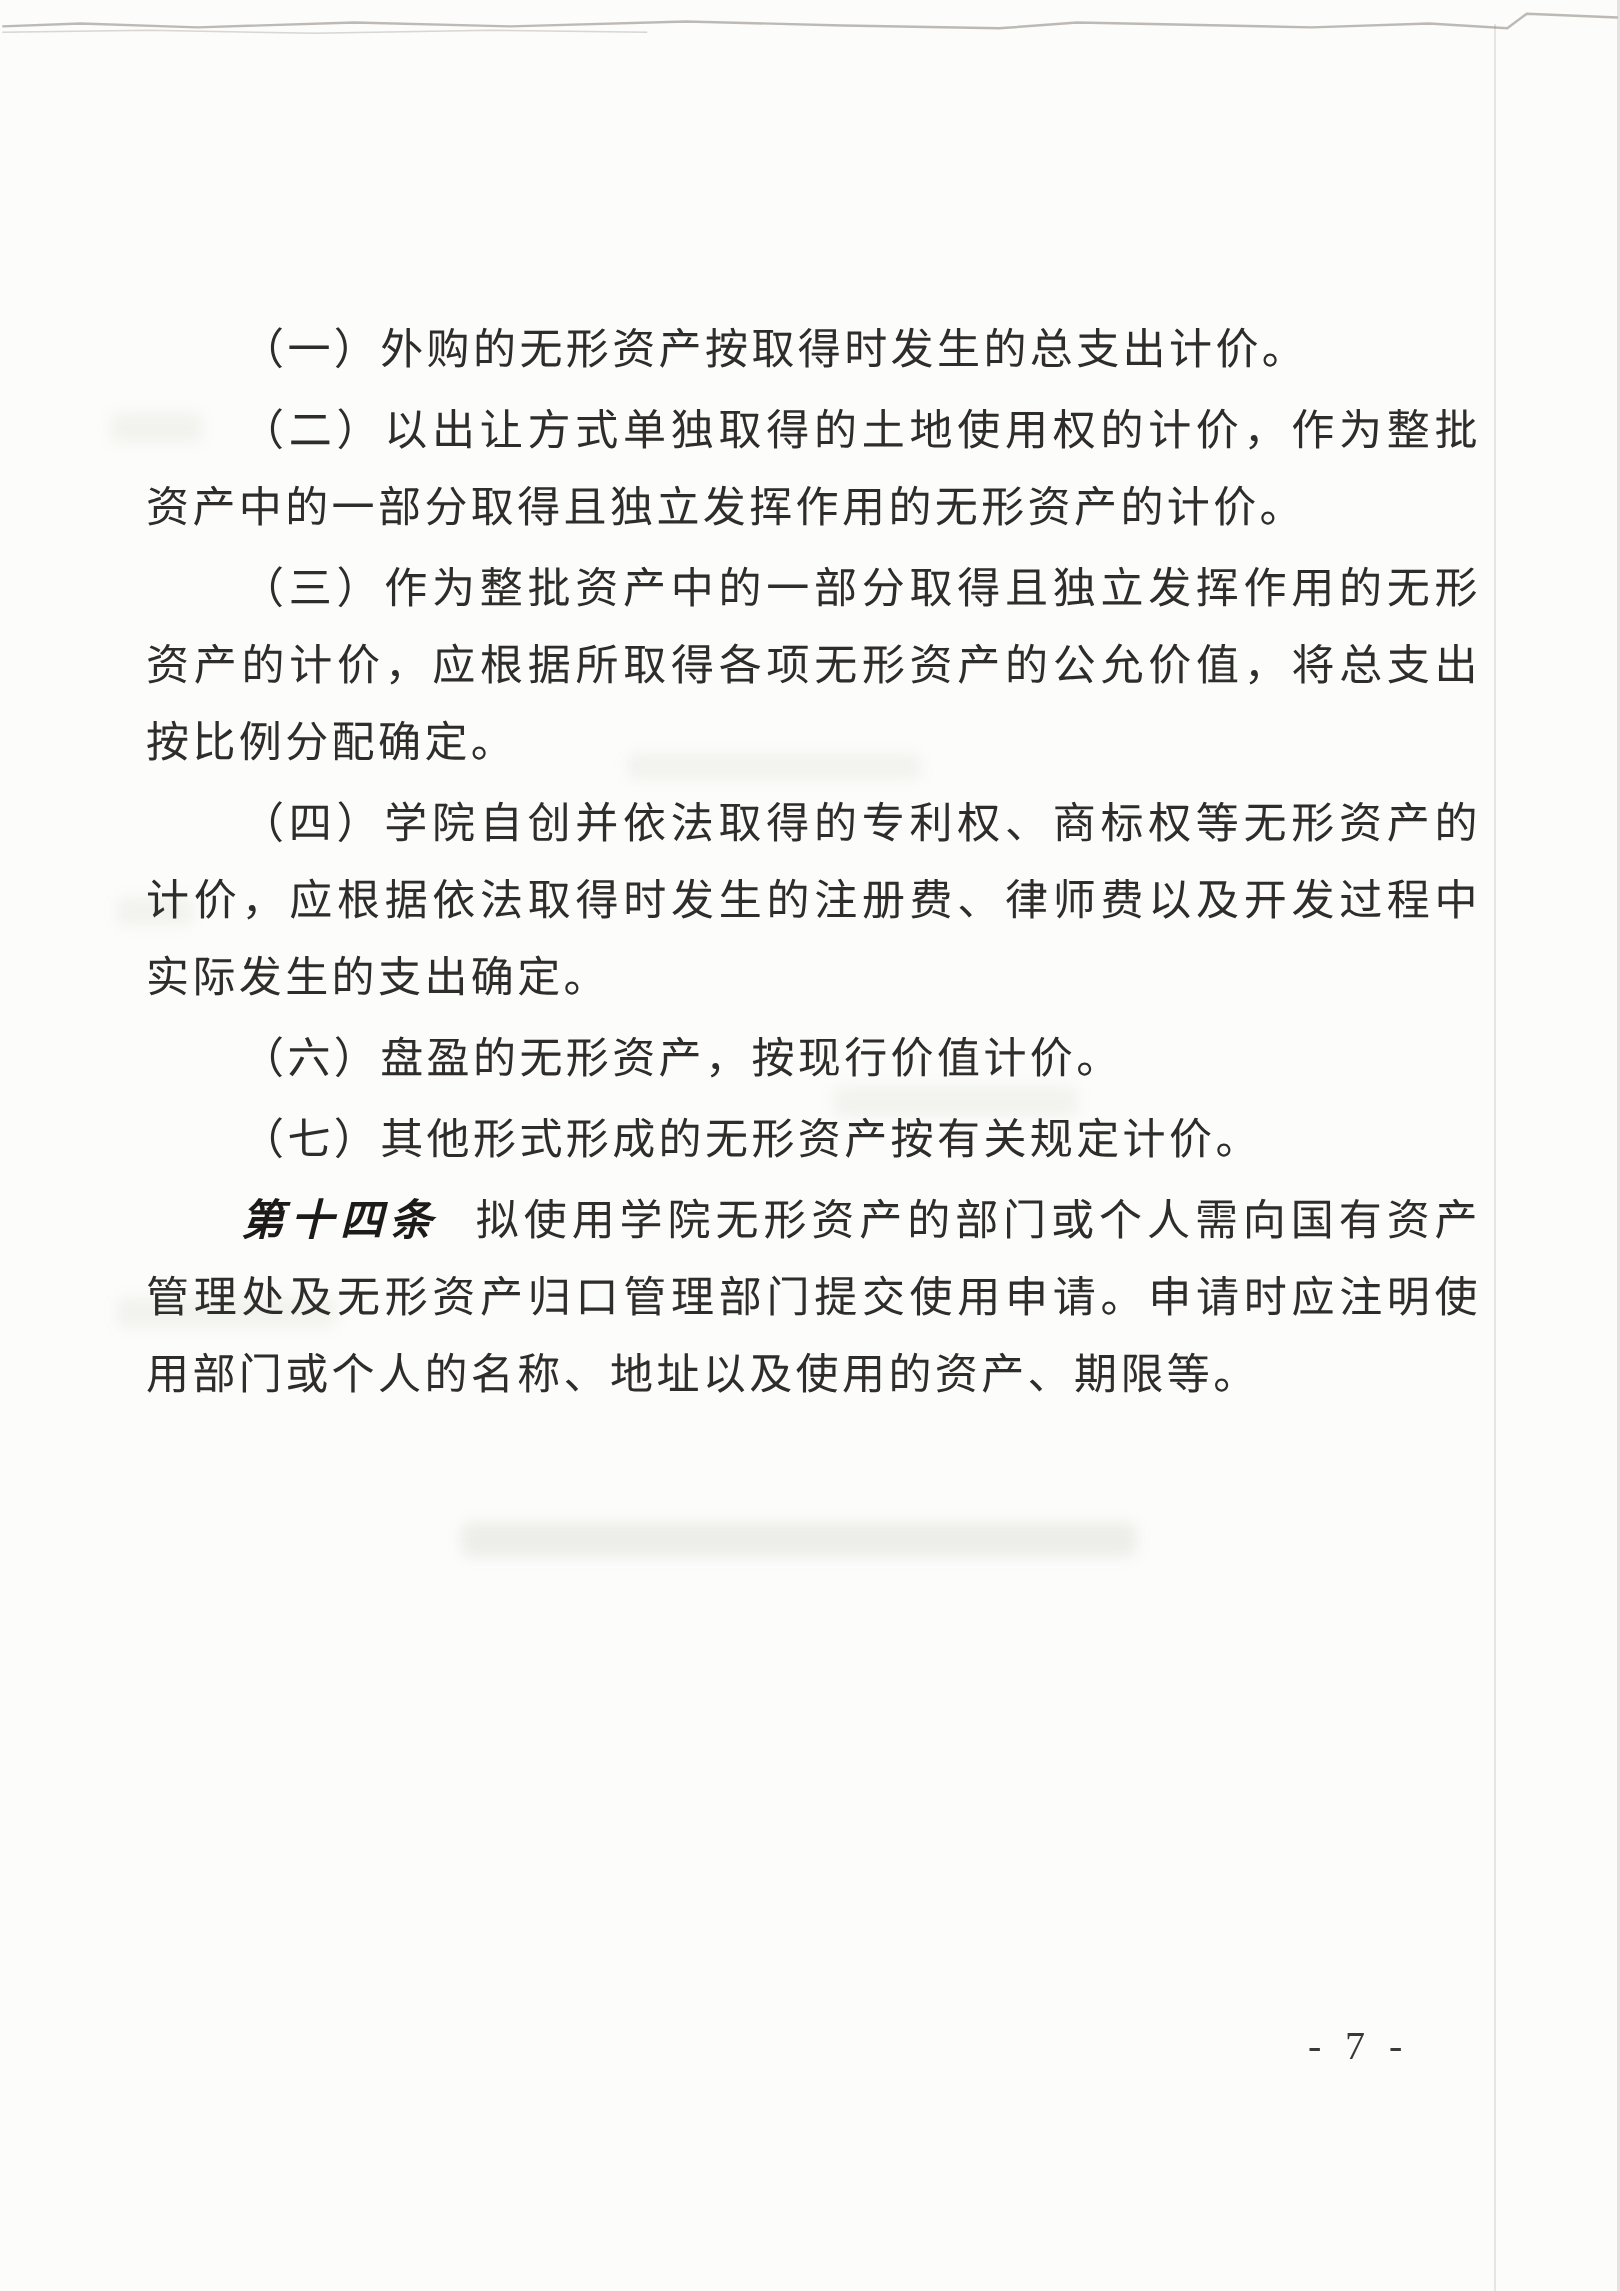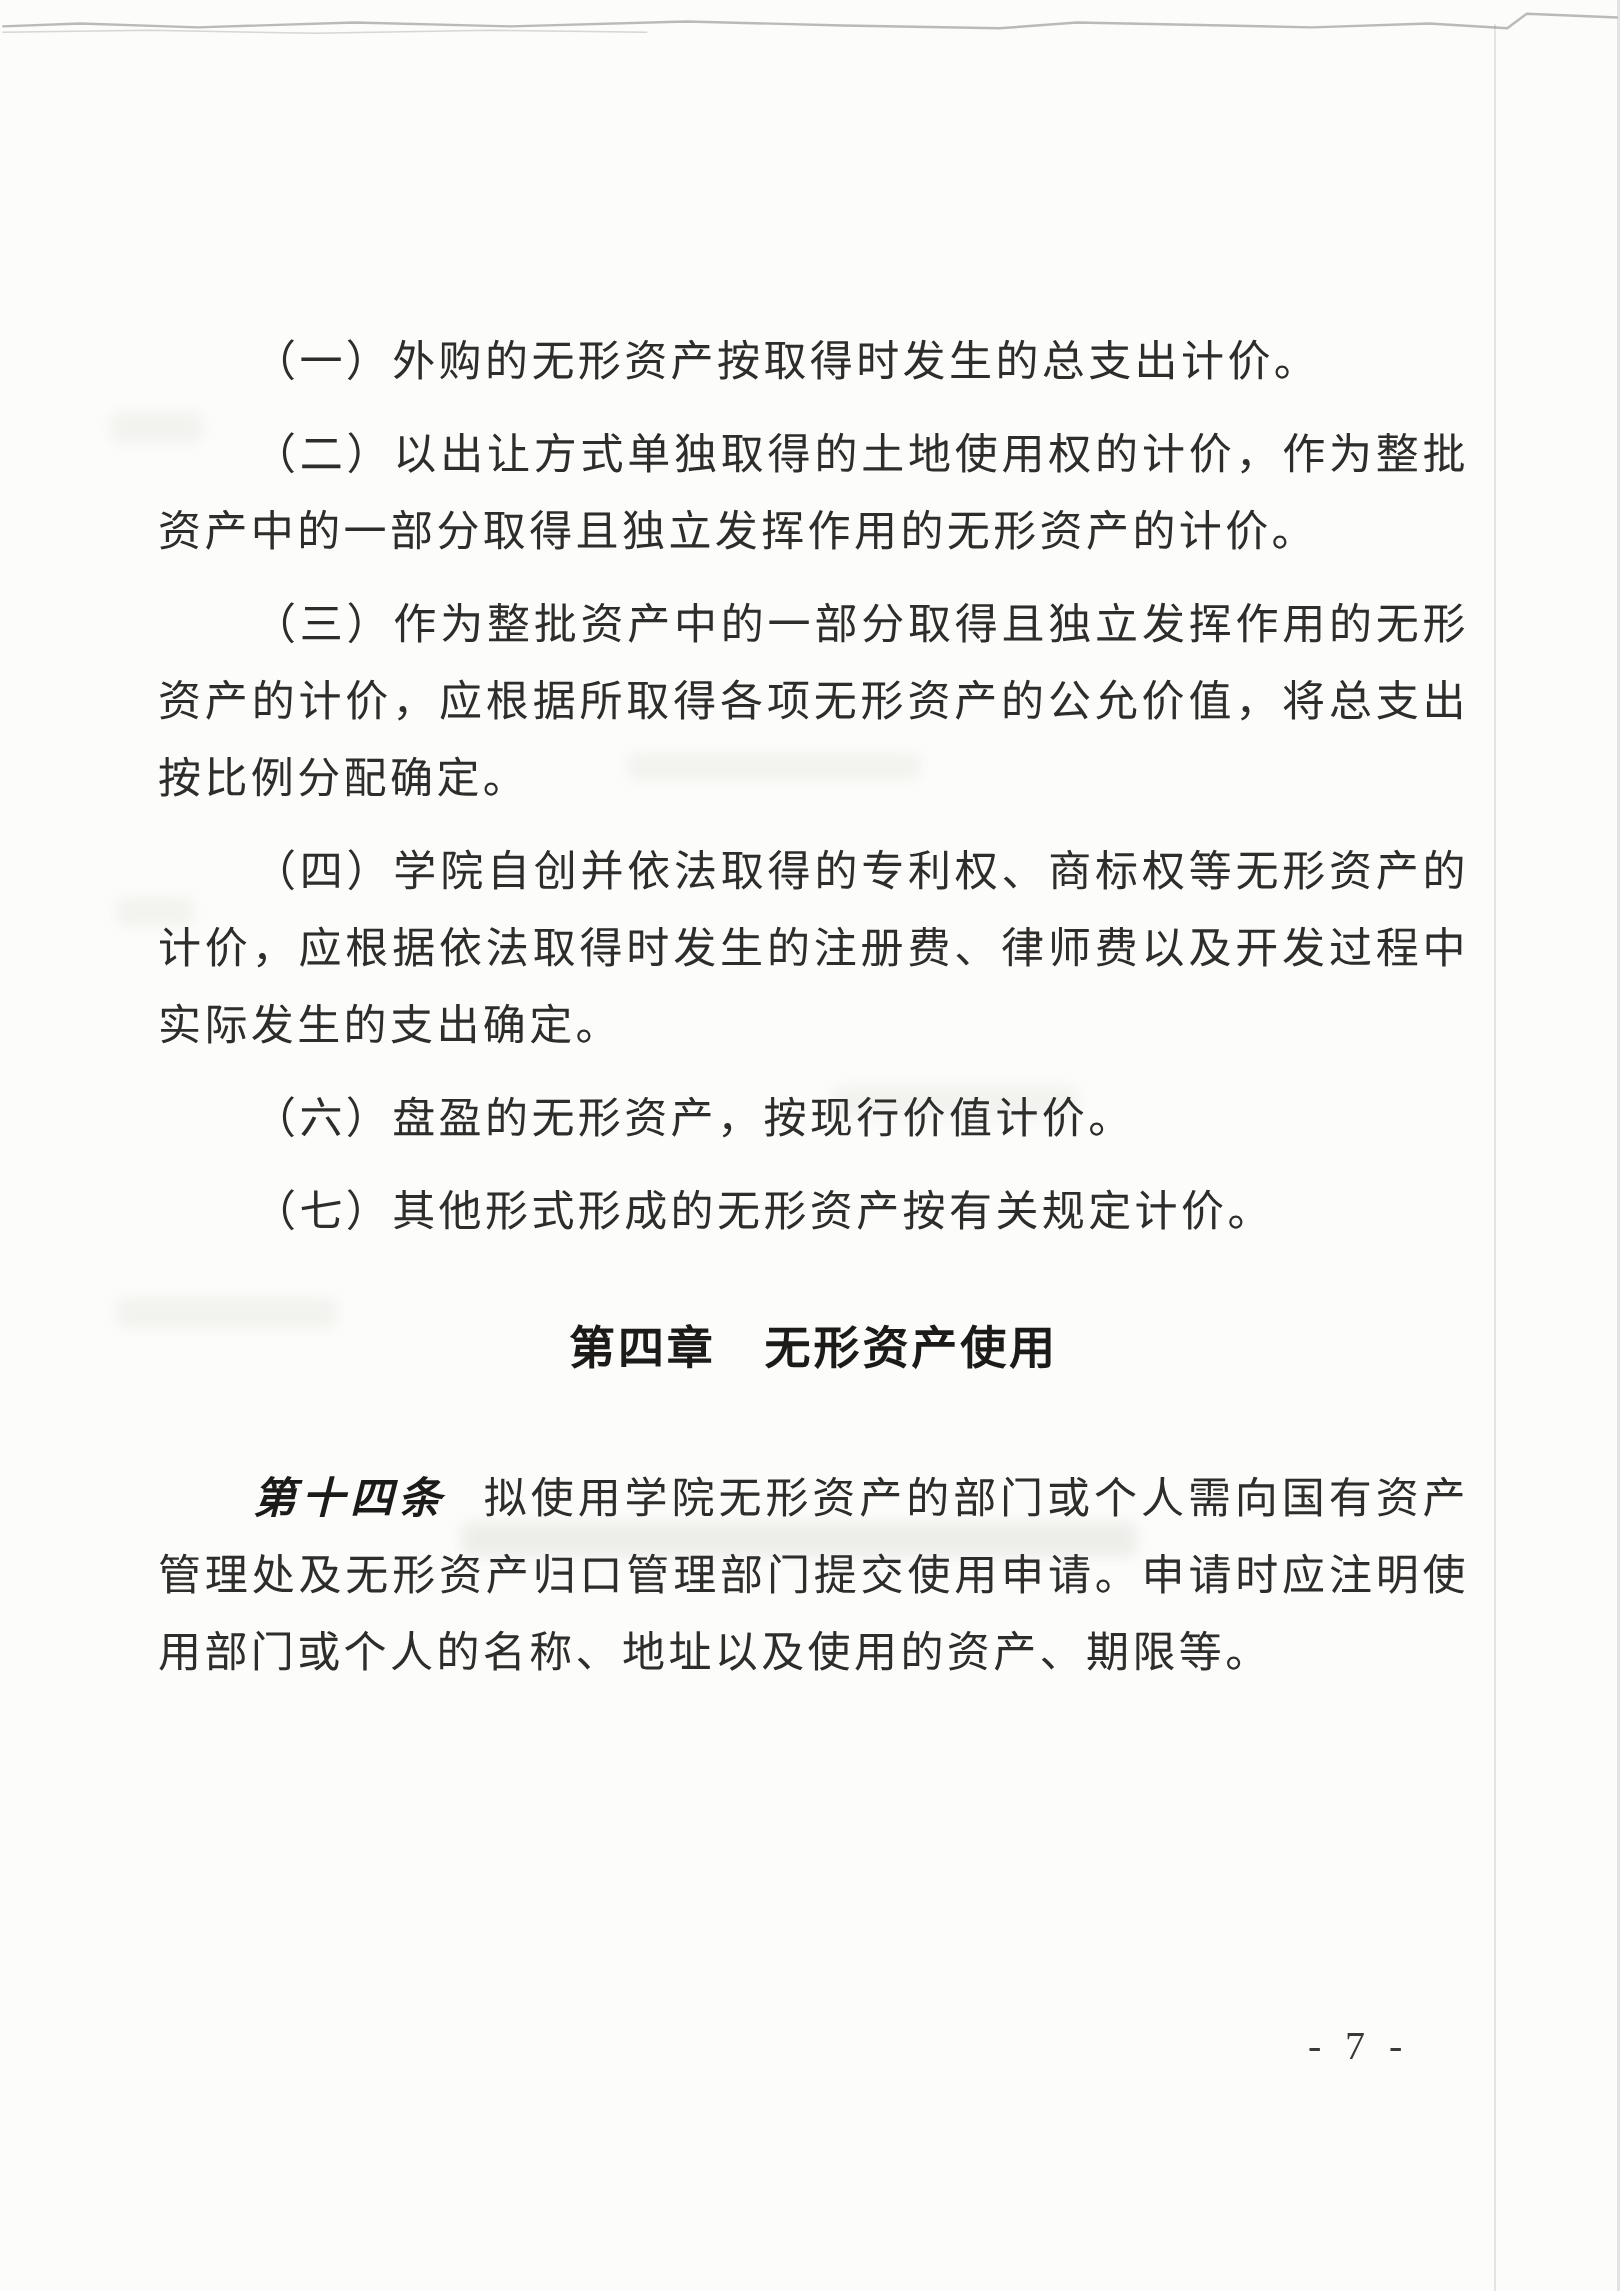--- a/index.html
+++ b/index.html
@@ -51,21 +51,21 @@
   .smudge.lighter { background: rgba(110, 107, 102, 0.07); }
 
   
   .doc {
     position: absolute;
     left: 142px;
     top: 307px;
     width: 1343px;
   }
   .para {
-    margin: 16px;
+    margin: 4px;
     font-size: 43px;
     line-height: 77px;
     letter-spacing: 3.4px;
     text-align: justify;
     text-justify: inter-character;
     text-indent: 95px;
     color: #2e2d2b;
   }
   .chapter-heading {
     margin: 60px 0 73px 0;
@@ -114,21 +114,20 @@
   <div class="smudge lighter" style="top:897px;left:116px;width:78px;height:29px;"></div>
 
   <div class="doc">
     <p class="para">（一）外购的无形资产按取得时发生的总支出计价。</p>
     <p class="para">（二）以出让方式单独取得的土地使用权的计价，作为整批资产中的一部分取得且独立发挥作用的无形资产的计价。</p>
     <p class="para">（三）作为整批资产中的一部分取得且独立发挥作用的无形资产的计价，应根据所取得各项无形资产的公允价值，将总支出按比例分配确定。</p>
     <p class="para">（四）学院自创并依法取得的专利权、商标权等无形资产的计价，应根据依法取得时发生的注册费、律师费以及开发过程中实际发生的支出确定。</p>
     <p class="para">（六）盘盈的无形资产，按现行价值计价。</p>
     <p class="para">（七）其他形式形成的无形资产按有关规定计价。</p>
 
-    <p class="para chapter-heading">第四章　无形资产使用</p>
 
     <p class="para"><span class="article-lead">第十四条</span><span>拟使用学院无形资产的部门或个人需向国有资产管理处及无形资产归口管理部门提交使用申请。申请时应注明使用部门或个人的名称、地址以及使用的资产、期限等。</span></p>
 
   </div>
 
   <div class="page-number">- 7 -</div>
 
 </div>
 
 

